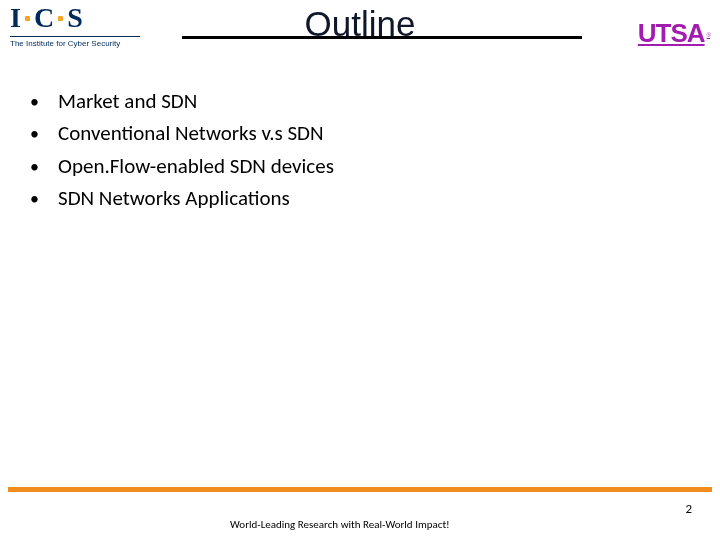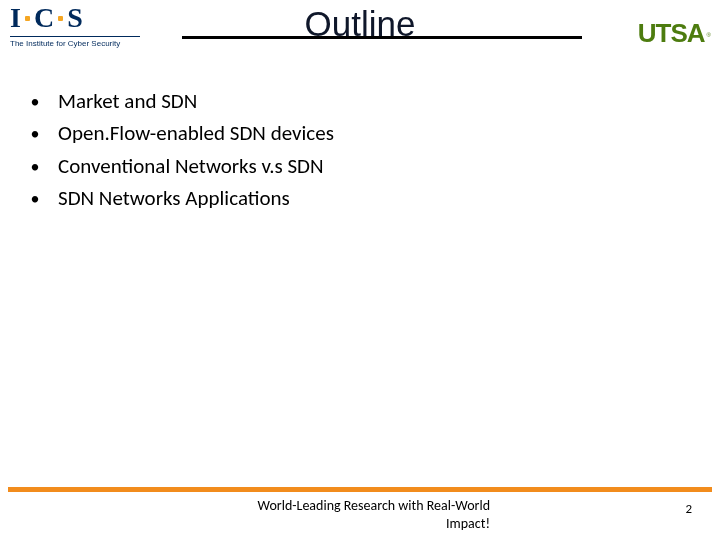--- a/index.html
+++ b/index.html
@@ -65,37 +65,37 @@
     letter-spacing: 0px;
     font-family: Arial, sans-serif;
   }
   .logo-right {
     position: absolute;
     right: 10px;
     top: 18px;
     font-family: Arial, sans-serif;
     font-weight: 900;
     font-size: 26px;
-    color: #4d7c0f;
+    color: #a21caf;
     letter-spacing: -1px;
     display: flex;
     align-items: center;
+    text-decoration: underline;
   }
   .logo-right .tm {
     font-size: 6px;
     font-weight: 400;
     margin-left: 2px;
     margin-top: 2px;
   }
   .body-list {
     position: absolute;
     top: 86px;
     left: 30px;
     list-style: none;
-    text-align: center;
   }
   .body-list li {
     font-size: 21px;
     color: #000;
     line-height: 1.45;
     margin-bottom: 2px;
     display: flex;
     align-items: baseline;
   }
   .body-list li::before {
@@ -110,23 +110,23 @@
     left: 8px;
     right: 8px;
     height: 5px;
     background: #f28c1c;
   }
   .footer-text {
     position: absolute;
     bottom: 8px;
     left: 50%;
     transform: translateX(-50%);
-    font-size: 14px;
+    font-size: 11px;
     color: #000;
-    text-align: right;
+    text-align: left;
     width: 260px;
     line-height: 1.25;
   }
   .page-num {
     position: absolute;
     bottom: 24px;
     right: 28px;
     font-size: 13px;
     color: #000;
   }
@@ -153,24 +153,24 @@
     <span>UTSA</span>
     <span class="tm">®</span>
   </div>
 </div>
 
 <ul class="body-list">
   <li>
       <span>Market and SDN</span>
     </li>
   <li>
-      <span>Open.Flow-enabled SDN devices</span>
+      <span>Conventional Networks v.s SDN</span>
     </li>
   <li>
-      <span>Conventional Networks v.s SDN</span>
+      <span>Open.Flow-enabled SDN devices</span>
     </li>
   <li>
       <span>SDN Networks Applications</span>
     </li>
 </ul>
 
 <div class="footer-rule"></div>
 <div class="footer-text">World-Leading Research with Real-World Impact!</div>
 <div class="page-num">2</div>
 

